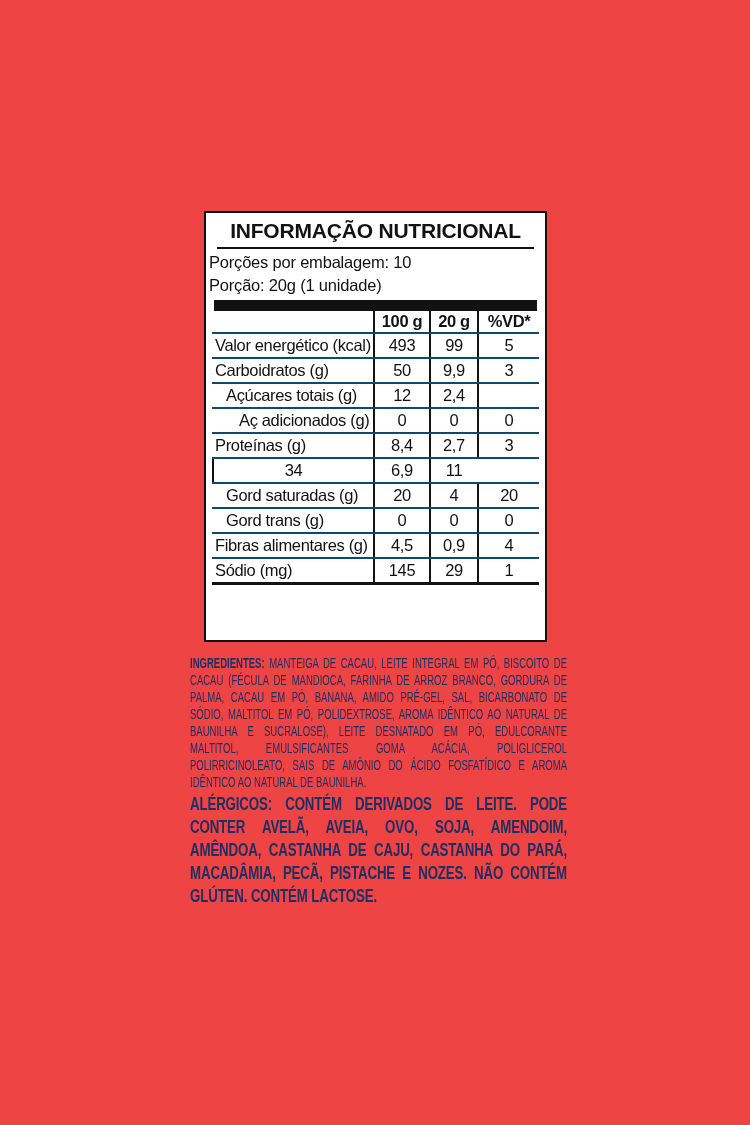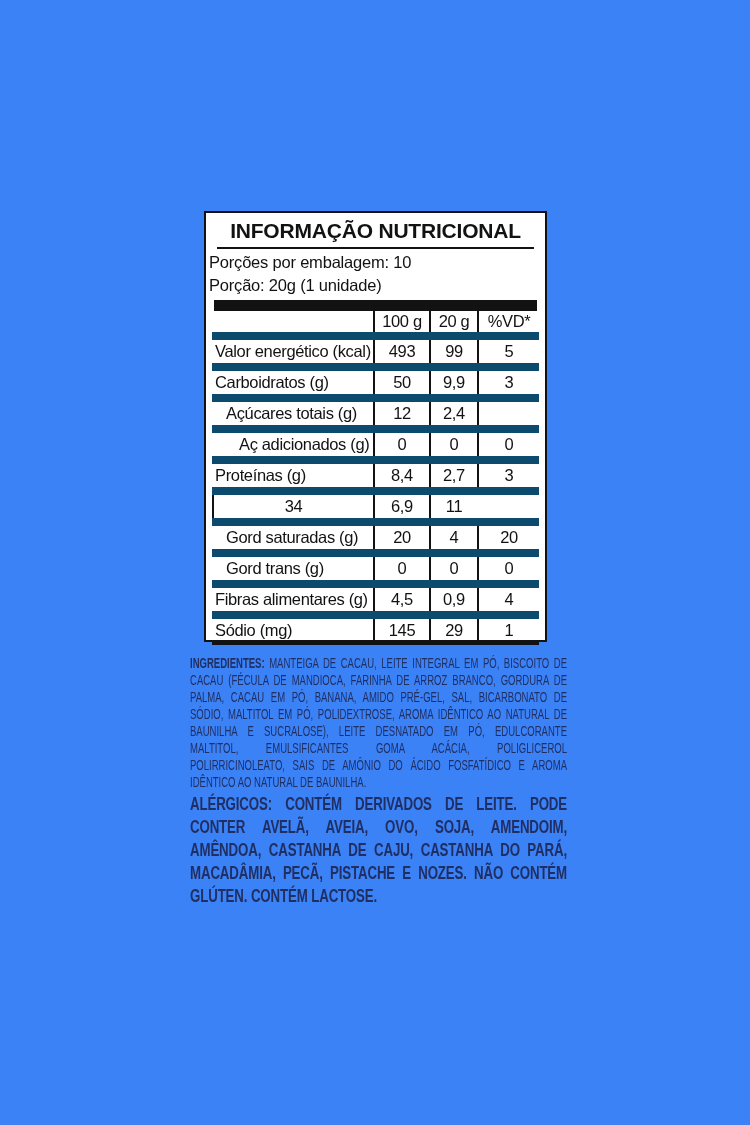--- a/index.html
+++ b/index.html
@@ -1,20 +1,20 @@
 <!DOCTYPE html>
 <html><head>
 <meta charset="utf-8">
 <style>
   html, body { margin: 0; padding: 0; background: #ffffff; }
   .canvas {
     position: relative;
     width: 750px;
     height: 1125px;
-    background: #3b82f6;
+    background: #ef4444;
     font-family: "Liberation Sans", sans-serif;
     color: #121212;
     overflow: hidden;
   }
 
   
   .panel {
     position: absolute;
     left: 204px;
     top: 211px;
@@ -33,29 +33,29 @@
     letter-spacing: -0.2px;
     white-space: nowrap;
   }
   .nt-rule { height: 2px; background: #121212; margin: 4px 11px 0; }
   .nt-serving { font-size: 16.5px; line-height: 23px; padding-left: 3px; letter-spacing: -0.2px; }
   .nt-serving.first { margin-top: 2px; }
   .nt-bar { height: 11px; background: #121212; margin: 3px 8px 0; }
 
   .nt-grid { margin: 0 6px; }
   .trow { display: grid; grid-template-columns: 161px 56px 48px 1fr; }
-  .trow + .trow { border-top: 8px solid #0c4a6e; }
+  .trow + .trow { border-top: 2px solid #0c4a6e; }
   .tc {
     font-size: 16.5px;
     line-height: 19px;
     padding: 2px 0 2px;
     box-sizing: border-box;
     letter-spacing: -0.35px;
   }
-  .thead .tc { font-weight: normal; padding: 1px 0 1px; }
+  .thead .tc { font-weight: bold; padding: 1px 0 1px; }
   .tc.val { border-left: 2px solid #121212; text-align: center; }
   .tc.lbl { padding-left: 3px; white-space: nowrap; overflow: hidden; }
   .tc.lbl.ind1 { padding-left: 14px; }
   .tc.lbl.ind2 { padding-left: 27px; }
 
   .nt-thick { height: 3px; background: #121212; margin: 0 6px; }
   .nt-footnote {
     font-size: 16.5px;
     line-height: 22px;
     padding: 5px 30px 0 9px;

